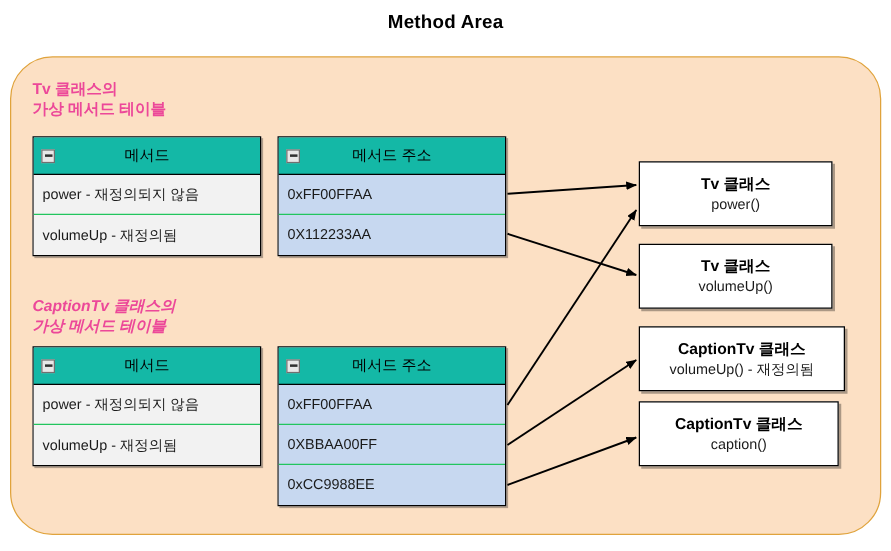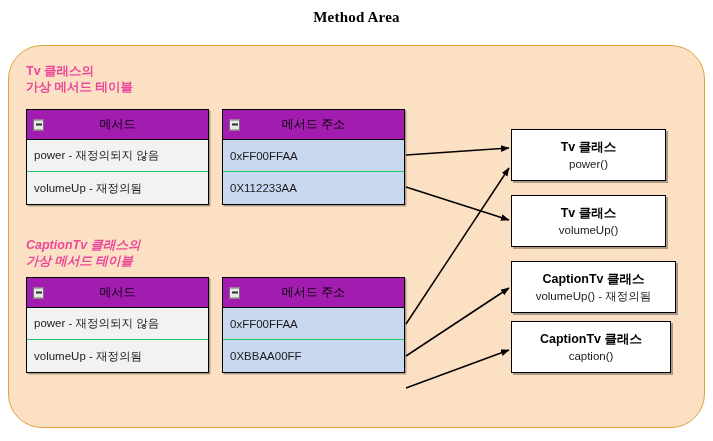--- a/index.html
+++ b/index.html
@@ -17,21 +17,20 @@
   #page-title {
     position: absolute;
     left: 0;
     top: 9px;
     width: 713px;
     text-align: center;
     font-size: 15px;
     font-weight: bold;
     color: #000000;
     letter-spacing: 0.2px;
-    font-family: Liberation Serif, serif;
   }
   #method-area-panel {
     position: absolute;
     left: 8px;
     top: 45px;
     width: 697px;
     height: 383px;
     box-sizing: border-box;
     background: #fce0c4;
     border: 1.5px solid #e0a33c;
@@ -51,21 +50,21 @@
   .vtable {
     position: absolute;
     box-sizing: border-box;
     border: 1.4px solid #000000;
     background: #ffffff;
     box-shadow: 1.5px 1.5px 0 rgba(0,0,0,0.30);
   }
   .vt-header {
     position: relative;
     height: 29px;
-    background: #a21caf;
+    background: #14b8a6;
     border-bottom: 1.2px solid #000000;
     display: flex;
     align-items: center;
     justify-content: center;
   }
   .vt-header-label {
     font-size: 12px;
     color: #000000;
   }
   .collapse-icon {
@@ -189,20 +188,21 @@
 
 <div class="vtable addr-table" id="ctv-addr-table">
   <div class="vt-header">
     <span class="collapse-icon">
         <i></i>
       </span>
     <span class="vt-header-label">메서드 주소</span>
   </div>
   <div class="vt-row">0xFF00FFAA</div>
   <div class="vt-row">0XBBAA00FF</div>
+  <div class="vt-row">0xCC9988EE</div>
 </div>
 
 <div class="class-box" id="class-box-0">
   <div class="cb-title">Tv 클래스</div>
   <div class="cb-sub">power()</div>
 </div>
 <div class="class-box" id="class-box-1">
   <div class="cb-title">Tv 클래스</div>
   <div class="cb-sub">volumeUp()</div>
 </div>

